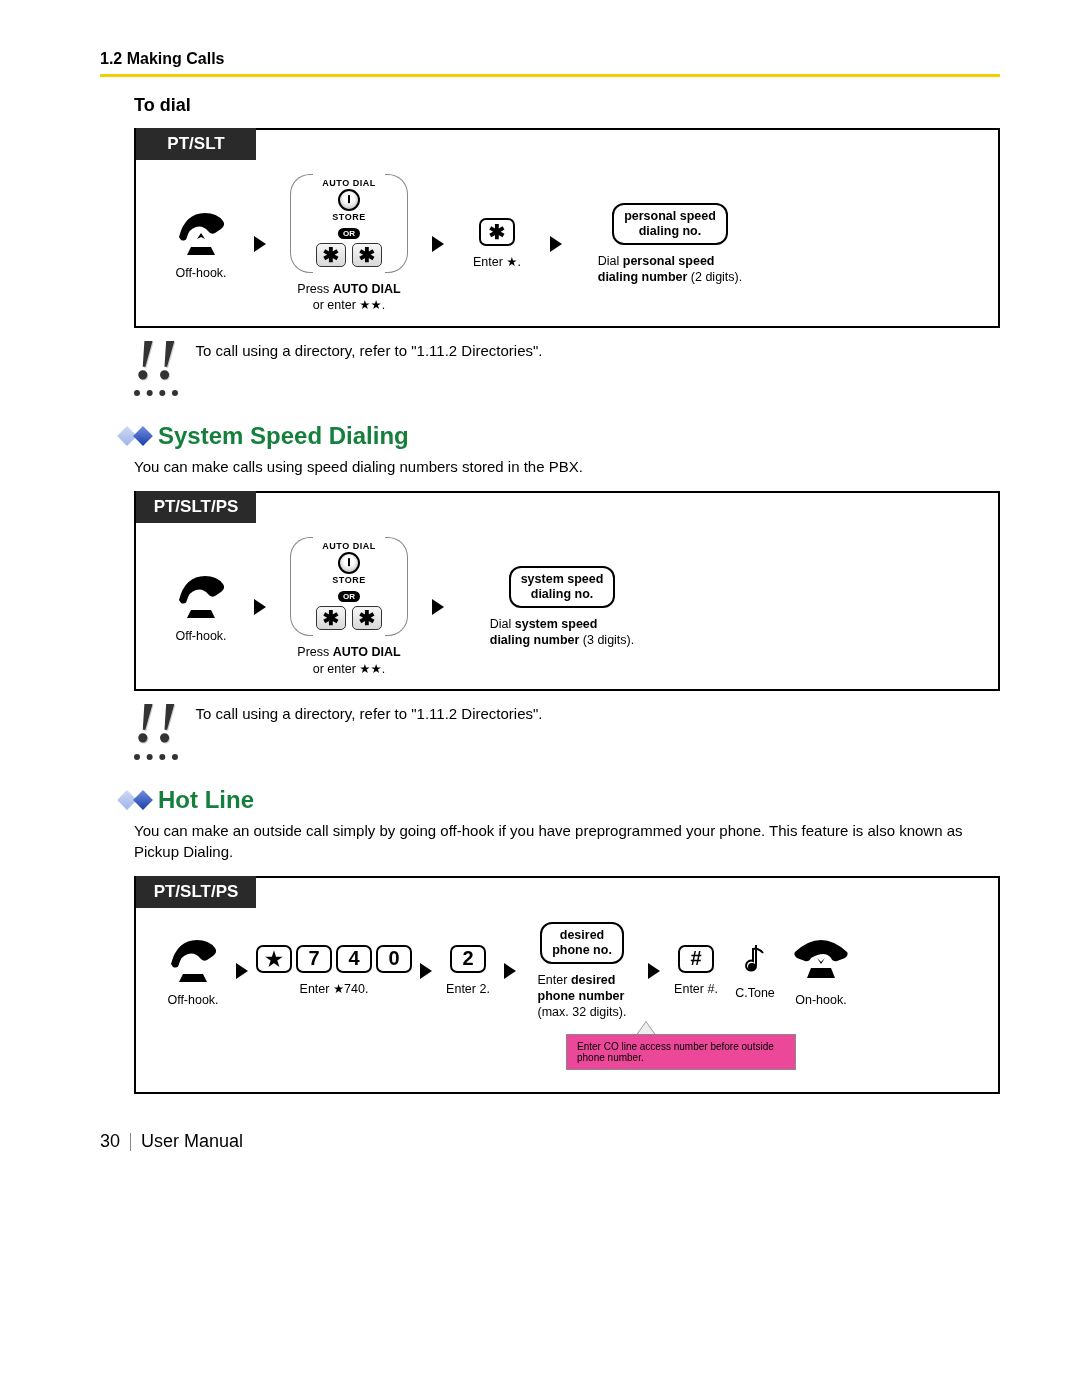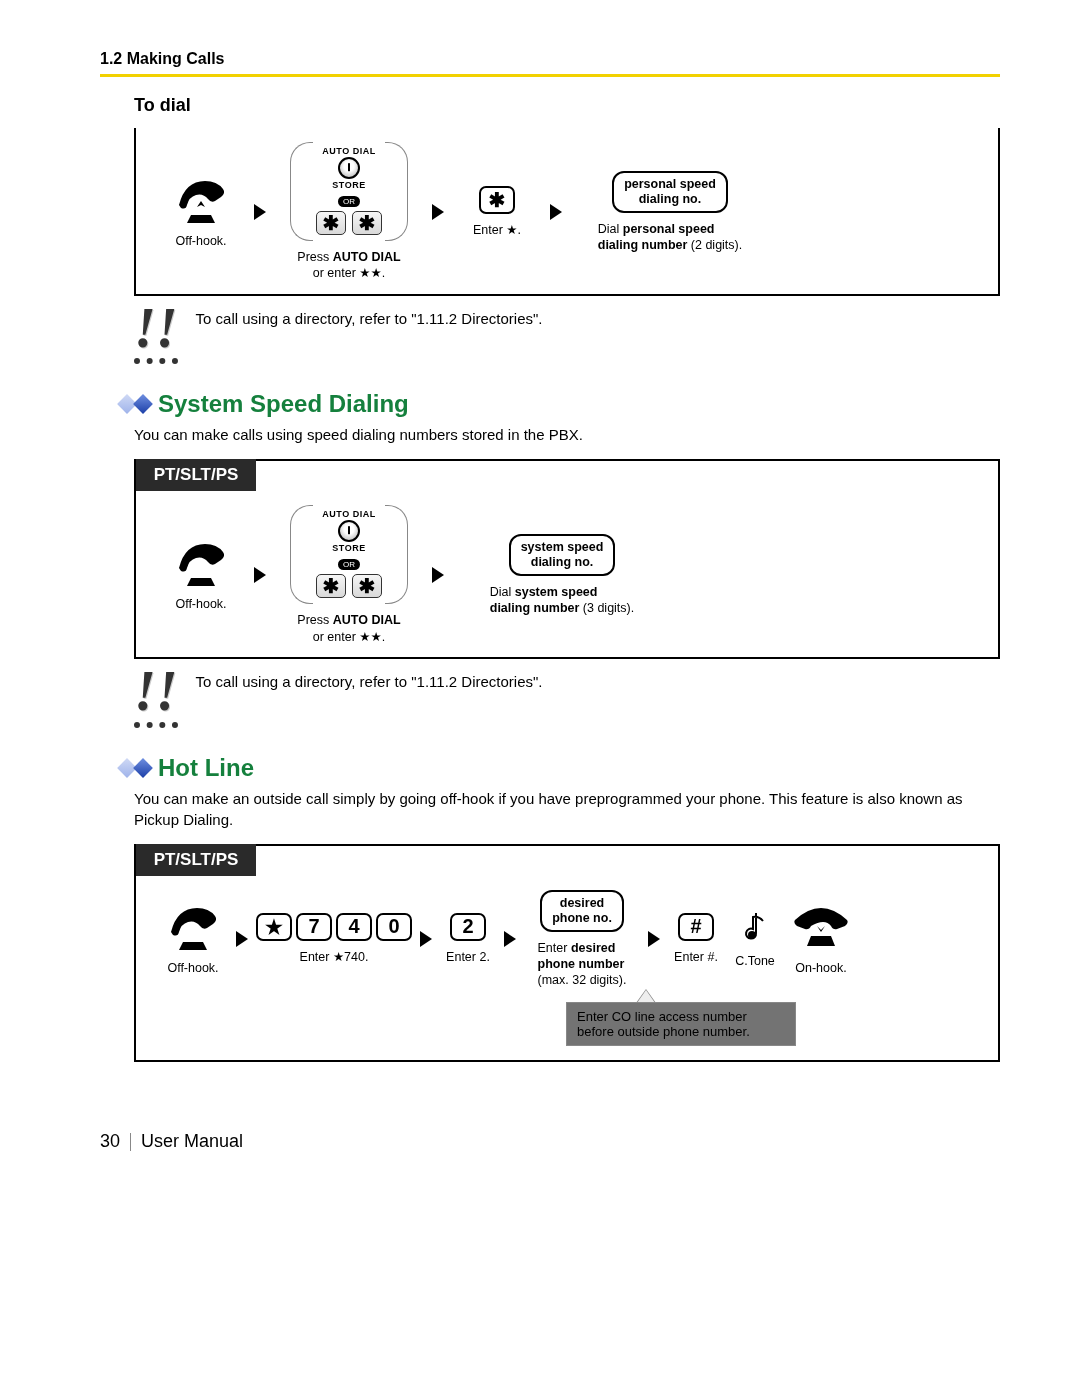--- a/index.html
+++ b/index.html
@@ -27,21 +27,21 @@
   
   .autodial-wrap { position: relative; padding: 4px 26px 6px 26px; }
   .autodial-wrap:before, .autodial-wrap:after {
     content: ""; position: absolute; top: 0; bottom: 0; width: 22px; border: 1.5px solid #888; border-right: none; border-radius: 20px 0 0 20px;
   }
   .autodial-wrap:before { left: 0; }
   .autodial-wrap:after { right: 0; transform: scaleX(-1); }
   .adlabel { font-size: 9px; font-weight: bold; text-align: center; letter-spacing: .5px; }
   .round-btn { width: 22px; height: 22px; border: 2px solid #000; border-radius: 50%; margin: 1px auto; background: radial-gradient(circle at 50% 40%, #fff 0 35%, #ddd 60%, #aaa 100%); position: relative; }
   .round-btn:after { content: ""; position: absolute; left: 50%; top: 50%; width: 2px; height: 8px; background: #000; transform: translate(-50%,-60%); }
-  .or-pill { font-size: 8px; font-weight: normal; color: #fff; background: #000; border-radius: 7px; padding: 1px 5px; display: inline-block; margin: 2px auto; }
+  .or-pill { font-size: 8px; font-weight: bold; color: #fff; background: #000; border-radius: 7px; padding: 1px 5px; display: inline-block; margin: 2px auto; }
   .keycap-row { display: flex; gap: 6px; justify-content: center; margin-top: 2px; }
   .keycap { width: 30px; height: 24px; border: 1.5px solid #333; border-radius: 5px; background: linear-gradient(#f6f6f6,#d9d9d9); display: flex; align-items: center; justify-content: center; font-size: 18px; font-weight: bold; font-family: "Arial"; }
   .starchar { font-size: 20px; line-height: 1; }
 
   .plain-key { width: 36px; height: 28px; border: 2px solid #000; border-radius: 7px; display: flex; align-items: center; justify-content: center; font-size: 20px; font-weight: bold; }
 
   .info-box { border: 2px solid #000; border-radius: 12px; padding: 4px 10px; font-size: 12.5px; font-weight: bold; text-align: center; line-height: 1.2; }
 
   .bang-row { display: flex; align-items: flex-start; margin-left: 34px; gap: 18px; margin-top: 8px; margin-bottom: 26px; }
   .bang { font-family: Georgia, 'Times New Roman', serif; font-style: italic; font-weight: 900; font-size: 56px; color: #333; text-shadow: 1px 1px 0 #ccc; line-height: .8; border-bottom: 6px dotted #333; padding-bottom: 8px; }
@@ -49,38 +49,42 @@
 
   .section-head { display: flex; align-items: center; gap: 8px; margin-left: 20px; }
   .diamond-pair { display: flex; gap: 2px; }
   .diamond { width: 14px; height: 14px; transform: rotate(45deg); }
   .diamond.light { background: linear-gradient(135deg,#cfd9f5,#9fb3ea); }
   .diamond.dark  { background: linear-gradient(135deg,#6f8fe0,#1c3fa8); }
   .section-title { color: #15803d; font-size: 24px; font-weight: bold; }
   .section-desc { font-size: 15px; margin: 6px 0 14px 34px; line-height: 1.4; }
 
   .ctone-svg { width: 26px; height: 36px; }
-  .callout { position: absolute; font-size: 13px; background: #737373; border: 1px solid #888; padding: 6px 10px; }
+  .callout { position: absolute; font-size: 10px; background: #ec4899; border: 1px solid #888; padding: 6px 10px; }
   .callout-ptr { position: absolute; width: 0; height: 0; border-left: 10px solid transparent; border-right: 10px solid transparent; border-bottom: 14px solid #888; }
   .callout-ptr:after { content: ""; position: absolute; left: -9px; top: 1.5px; border-left: 9px solid transparent; border-right: 9px solid transparent; border-bottom: 13px solid #eeeeee; }
 
   .footer { position: absolute; bottom: 34px; left: 100px; font-size: 18px; display: flex; align-items: center; }
   .footer-div { width: 1px; height: 18px; background: #888; margin: 0 10px; }
 </style>
 </head>
 <body>
 
 <div class="page">
 
   <div class="header-line">1.2 Making Calls</div>
   <div class="yellow-rule"></div>
 
   <div class="sub-head">To dial</div>
 
   <div class="panel">
+    <div class="panel-tab-row">
+      <div class="panel-tab">PT/SLT</div>
+      <div class="panel-tab-rest"></div>
+    </div>
     <div class="panel-body">
       <div class="flow-row">
 
         <div class="step" style="width:90px">
           <svg class="offhook-svg" viewBox="0 0 64 50">
             <path d="M10 30 q6 -24 26 -24 q12 0 18 8 q3 4 -2 8 l-6 4 q-4 2 -7 -2 q-5 -6 -12 -4 q-7 2 -9 10 q-1 5 -6 3 z" fill="#000"></path>
             <path d="M22 40 h20 l4 8 h-28 z" fill="#000"></path>
             <path d="M32 30 l0 -4 -4 6 4 -2 4 2 -4 -6" fill="#000"></path>
           </svg>
           <div class="step-cap">Off-hook.</div>

